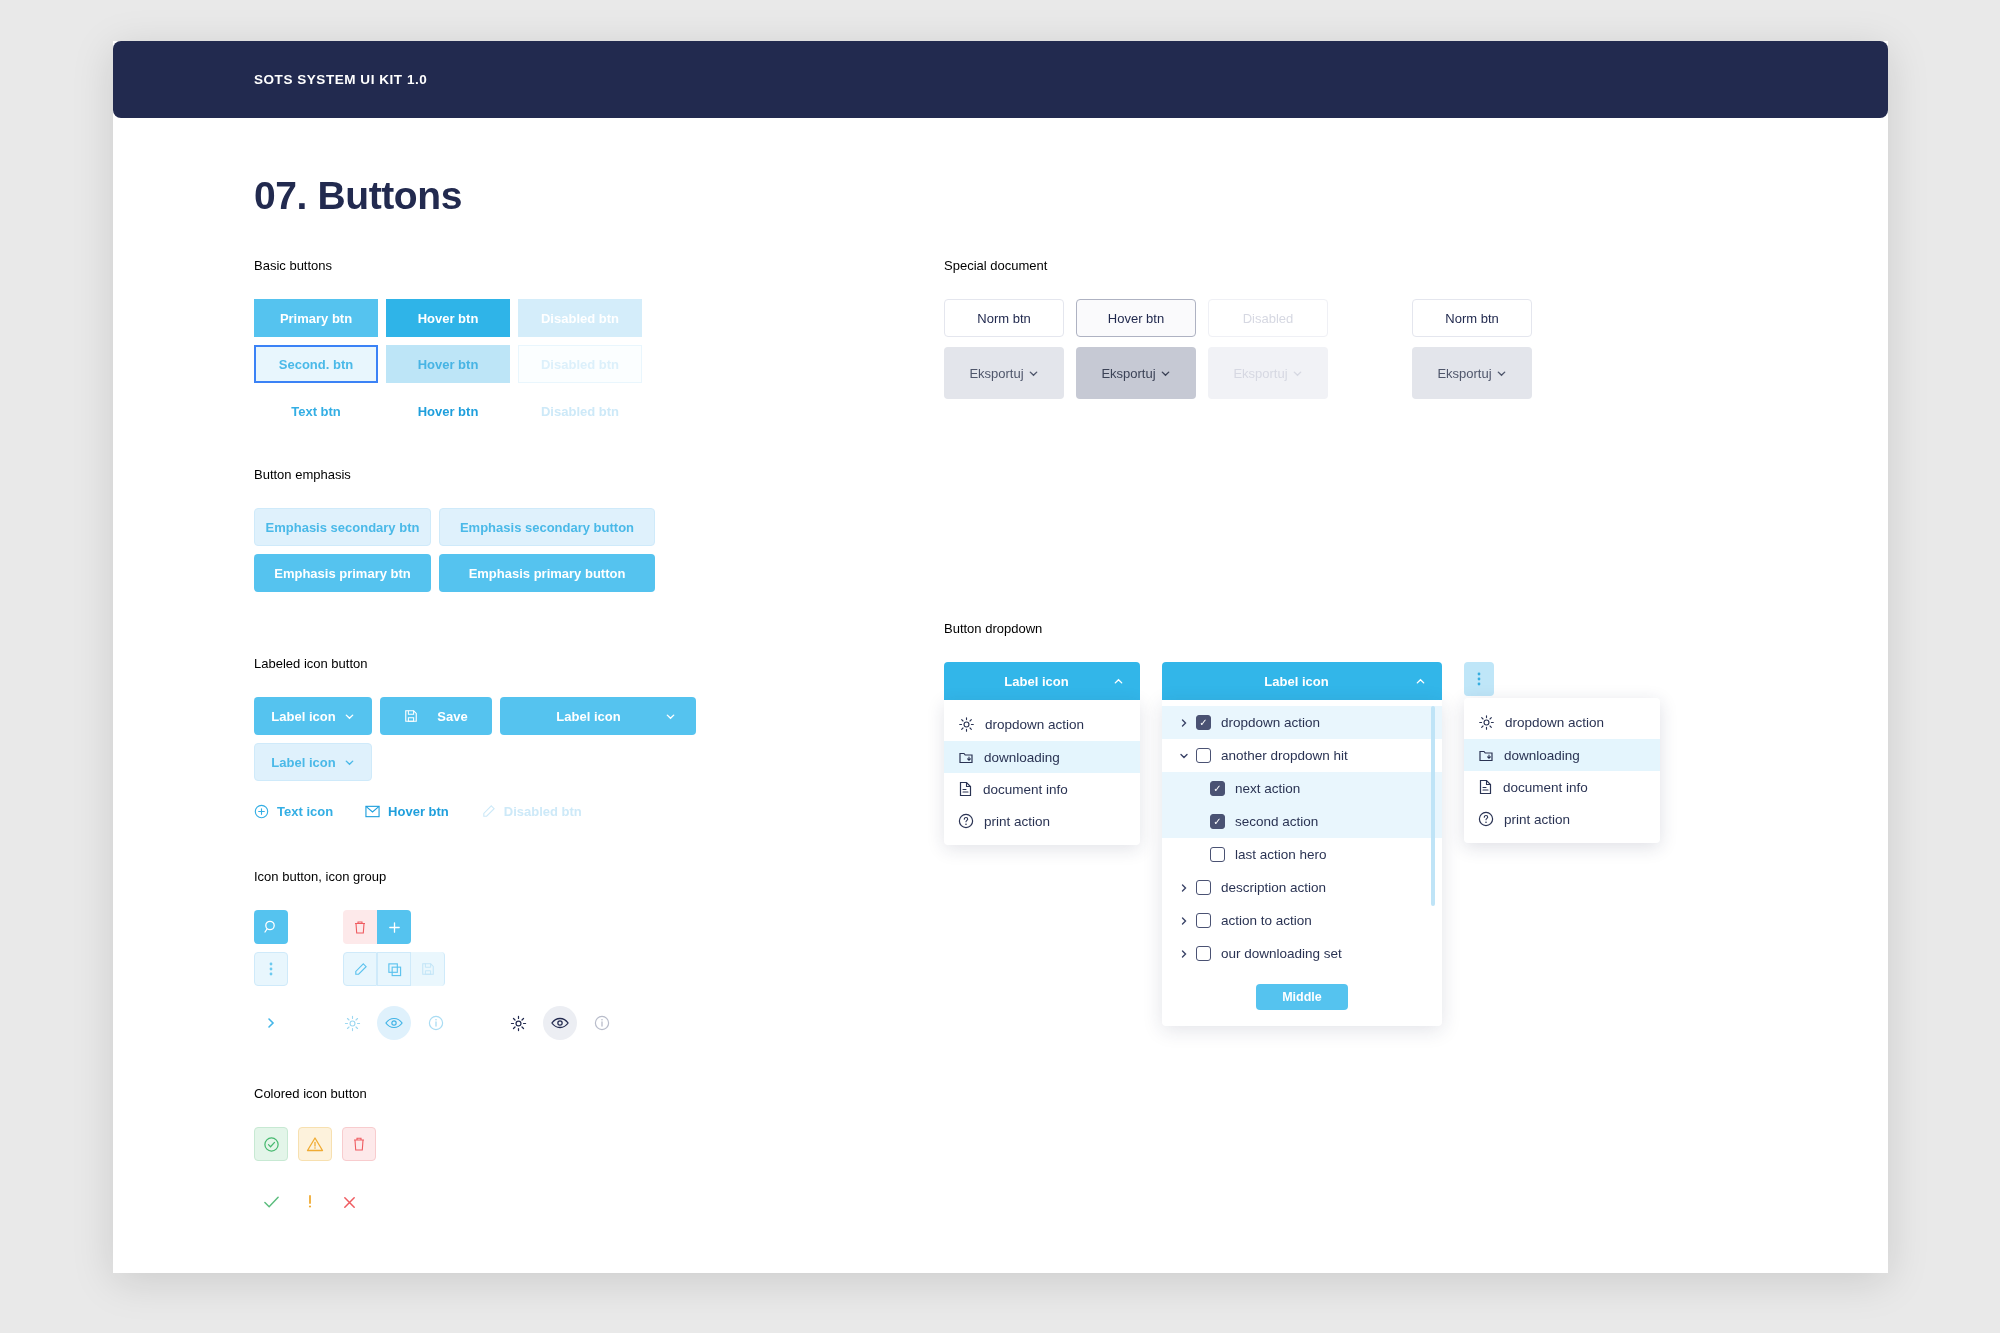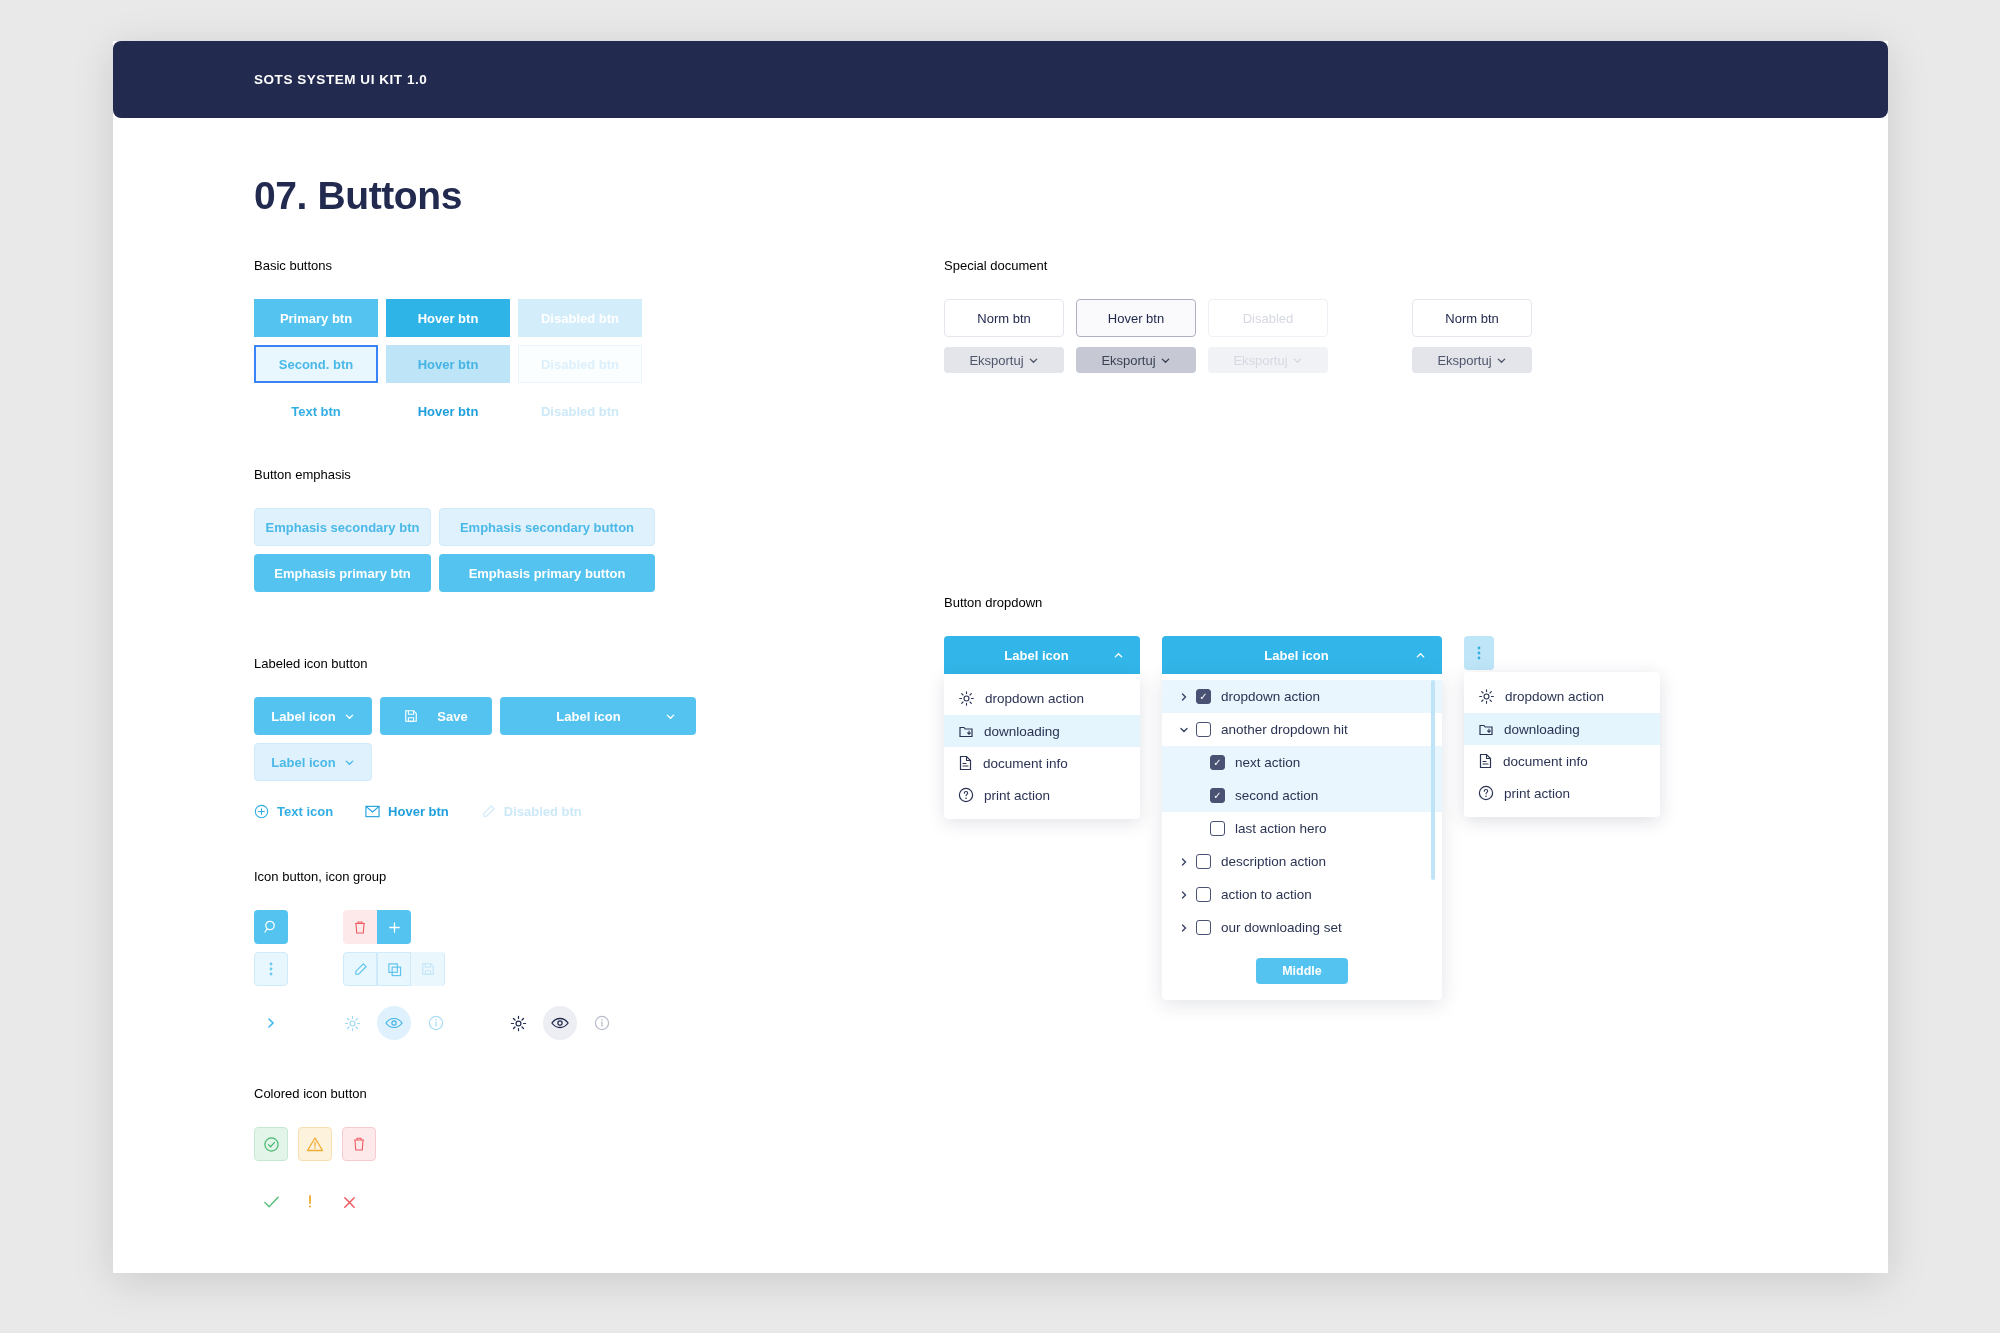--- a/index.html
+++ b/index.html
@@ -124,21 +124,21 @@
   .fi-amber { color: #f0ab33; }
   .fi-red   { color: #ef5b60; }
 
   
   .sp { width: 120px; height: 38px; border-radius: 4px; cursor: pointer;
         font-size: 13px; font-weight: 400; background: #fff;
         border: 1px solid #e4e6ee; color: #222a4f;
         display: inline-flex; align-items: center; justify-content: center; }
   .sp-hover { background: #fafafc; border-color: #aeb2c2; }
   .sp-dis   { color: #d6d8e2; border-color: #eff0f5; cursor: default; }
-  .sp2 { width: 120px; height: 26px; border-radius: 4px; cursor: pointer;
+  .sp2 { width: 120px; height: 52px; border-radius: 4px; cursor: pointer;
          font-size: 13px; font-weight: 400; border: none;
          background: #e3e5eb; color: #4f566b;
          display: inline-flex; align-items: center; justify-content: center; gap: 4px; }
   .sp2-hover { background: #c6c9d4; color: #3b4256; }
   .sp2-dis   { background: #f1f2f6; color: #d6d8e2; cursor: default; }
   .sprow { display: flex; gap: 12px; margin-bottom: 10px; }
 
   
   .dd-area { display: flex; align-items: flex-start; gap: 22px; position: relative; }
   .dd { width: 196px; position: relative; }

